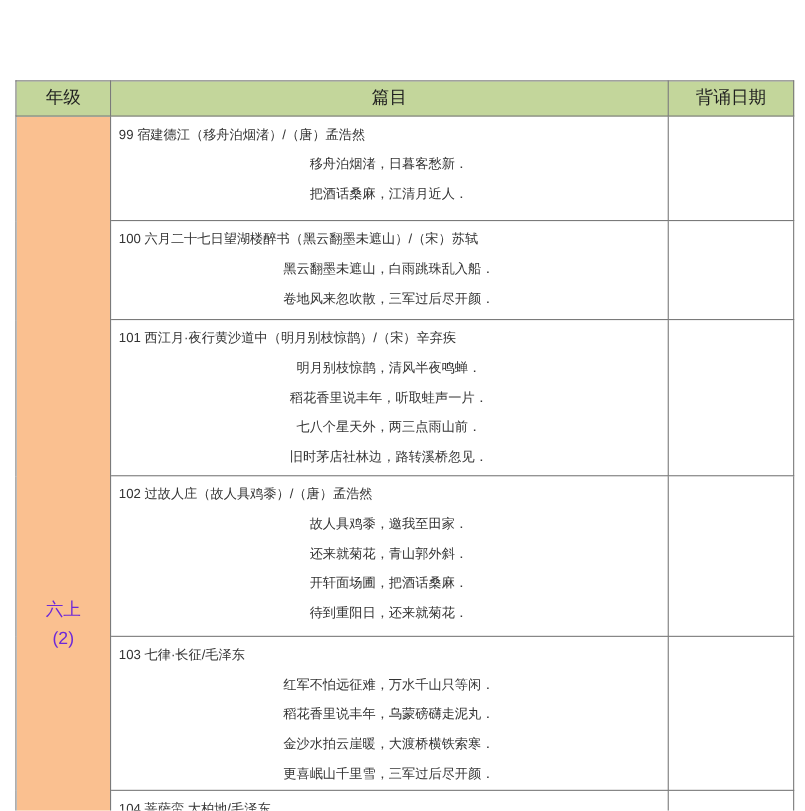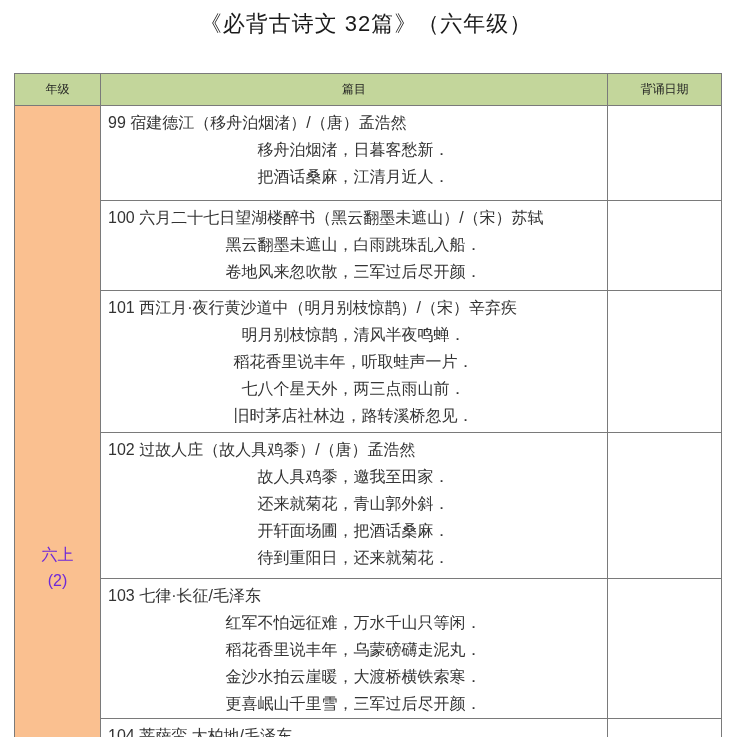--- a/index.html
+++ b/index.html
@@ -32,21 +32,21 @@
     border-collapse: collapse;
     table-layout: fixed;
   }
   .col-grade { width: 86px; }
   .col-titles { width: 507px; }
   .col-date { width: 114px; }
   th, td { border: 1px solid var(--border-color, #7a7a7a); }
   th {
     background: var(--header-bg, #C3D69B);
     height: 32px;
-    font-size: 12px;
+    font-size: 16px;
     font-weight: normal;
     color: #1f1f1f;
     text-align: center;
     vertical-align: middle;
   }
   td { vertical-align: top; background: #ffffff; }
   td.grade-cell {
     background: var(--grade-bg, #FAC090);
     position: relative;
   }
@@ -55,37 +55,36 @@
     top: 436px;
     left: 0;
     width: 100%;
     text-align: center;
     font-size: 16px;
     line-height: 26px;
     color: #6d28d9;
   }
   td.poem-cell {
     padding: 3px 8px 0 7px;
-    font-size: 16px;
+    font-size: 12px;
     line-height: 27px;
   }
   .poem-title { text-align: left; white-space: nowrap; }
   .poem-line  { text-align: center; white-space: nowrap; }
   tr.r0 td { height: 95px; }
   tr.r1 td { height: 90px; }
   tr.r2 td { height: 142px; }
   tr.r3 td { height: 146px; }
   tr.r4 td { height: 140px; }
   tr.r5 td { height: 120px; }
 </style>
 </head>
 <body>
 
 <div class="canvas">
-  <div class="doc-title">《必背古诗文 32篇》（六年级）</div>
 
   <table class="poems-table">
     <colgroup>
       <col class="col-grade">
         <col class="col-titles">
         <col class="col-date">
     </colgroup>
     <thead>
       <tr>
         <th>年级</th>

